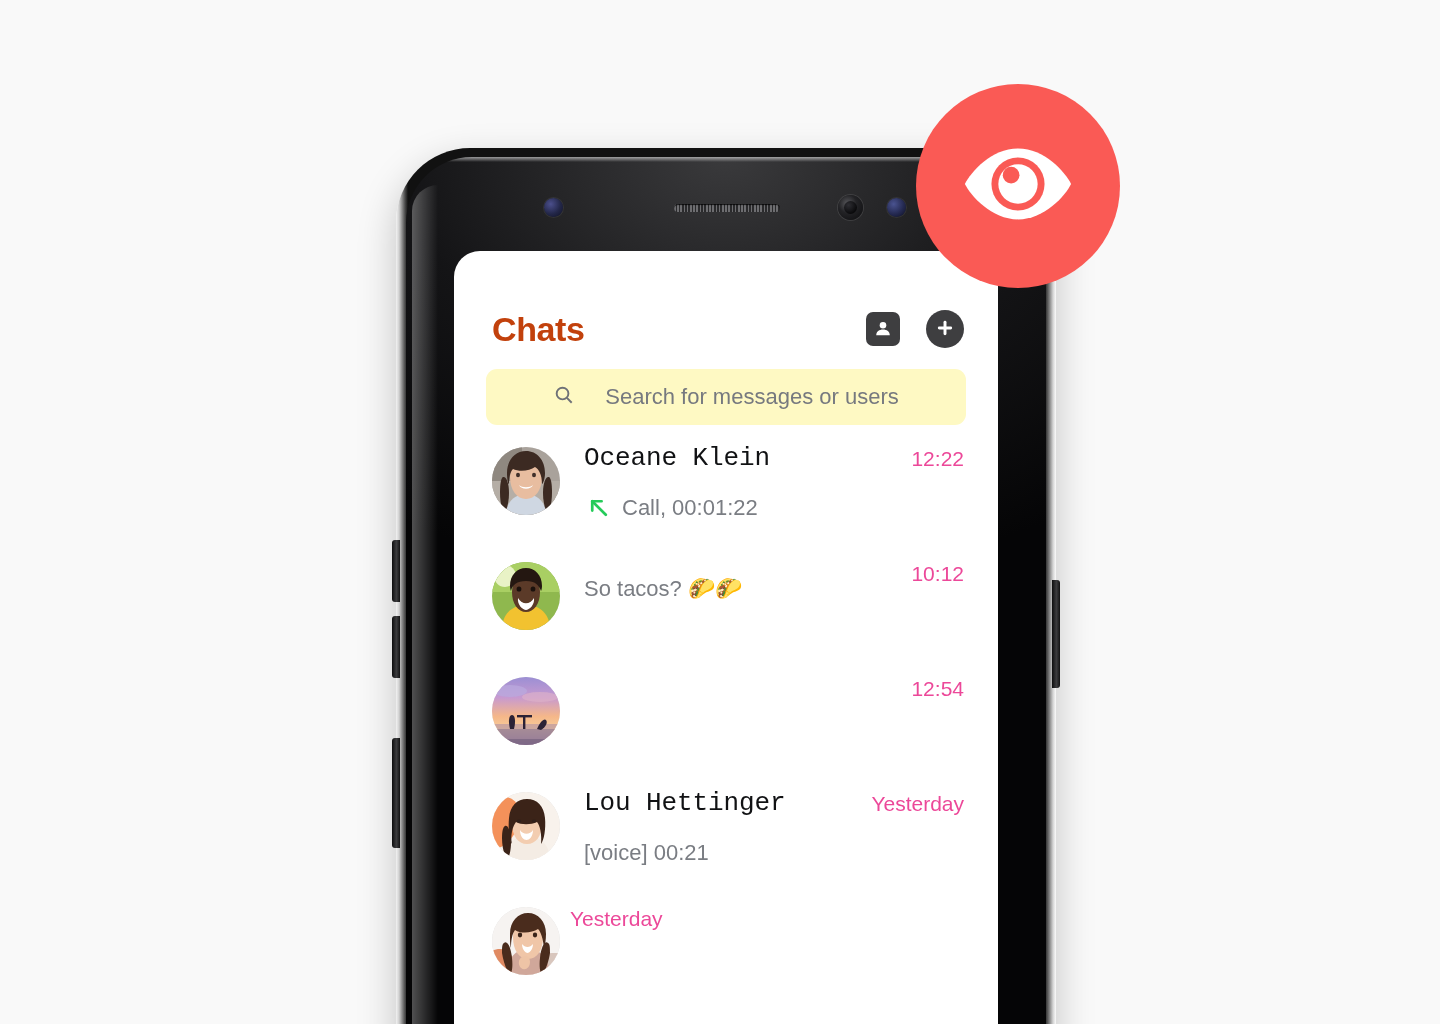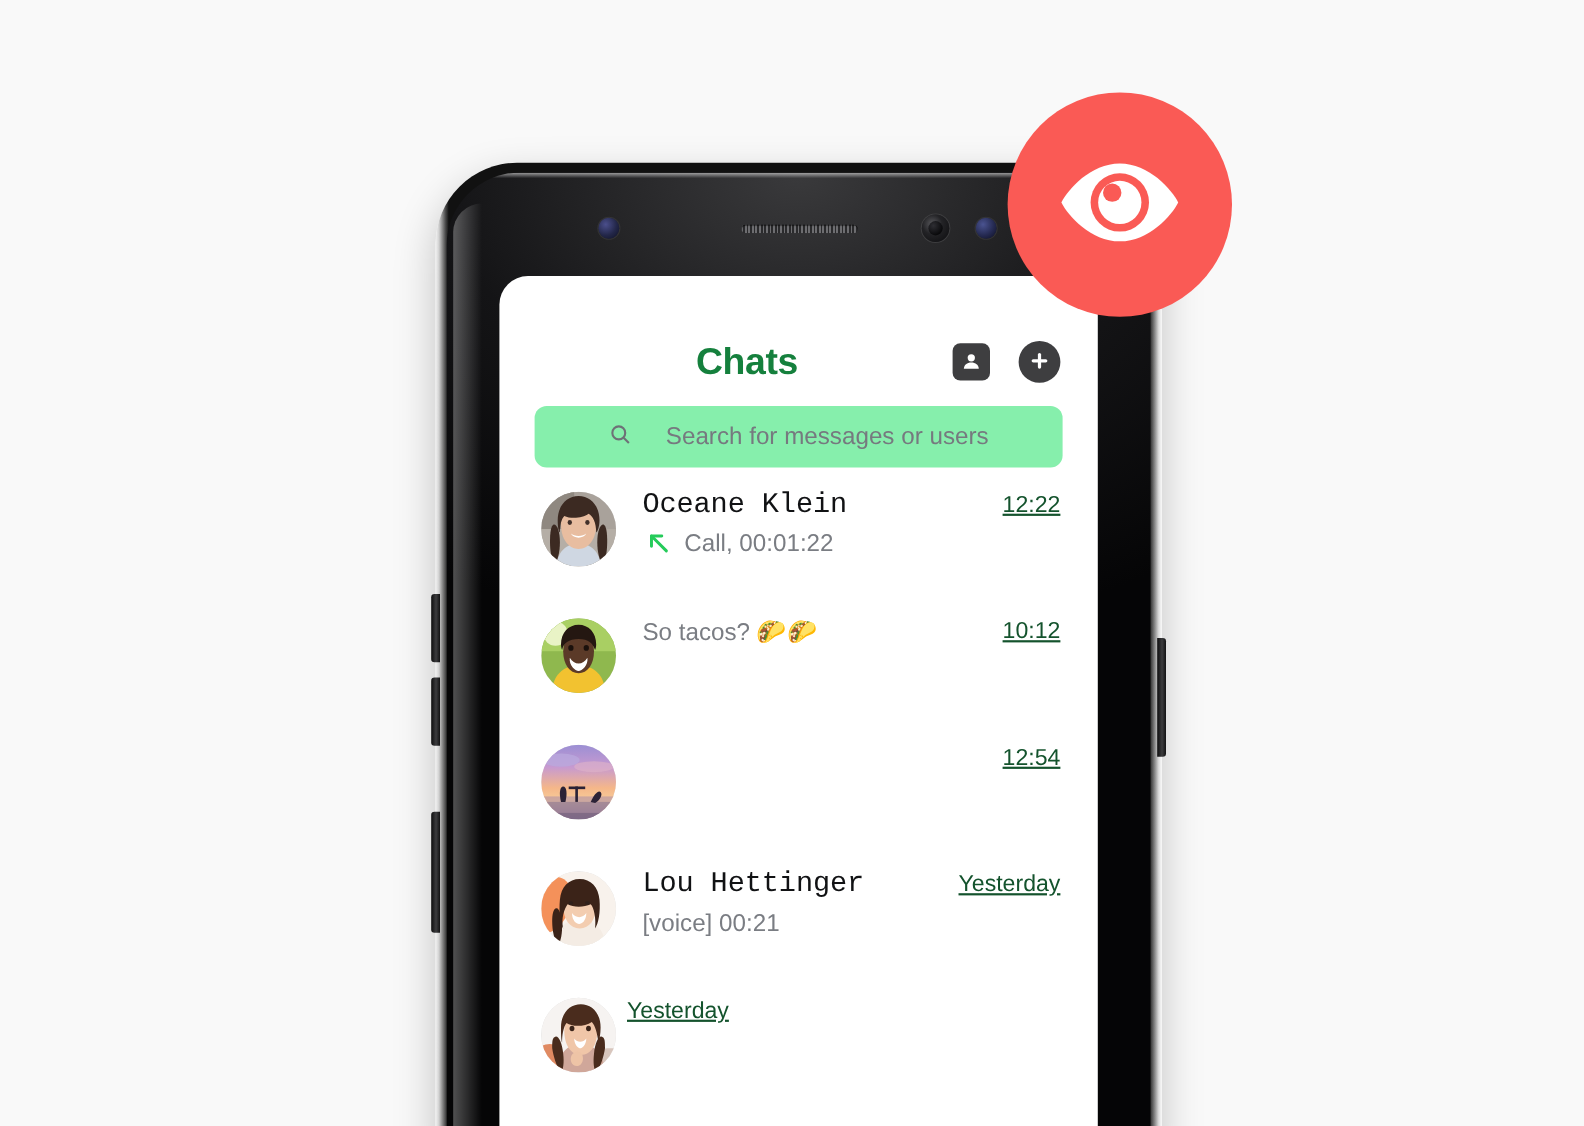--- a/index.html
+++ b/index.html
@@ -144,24 +144,23 @@
   
   #app-header {
     display: flex;
     align-items: center;
     padding: 48px 34px 0 38px;
     height: 108px;
   }
   #page-title {
     font-size: 34px;
     font-weight: bold;
-    color: #15803d;
+    color: #c2410c;
     letter-spacing: -0.4px;
     flex: 1;
-    text-align: center;
   }
   #header-actions { display: flex; align-items: center; gap: 26px; }
 
   #contacts-button {
     width: 34px; height: 34px;
     border-radius: 7px;
     background: #3e3e40;
     display: flex; align-items: center; justify-content: center;
     border: none; cursor: pointer;
   }
@@ -173,21 +172,21 @@
     background: #3e3e40;
     display: flex; align-items: center; justify-content: center;
     border: none; cursor: pointer;
   }
   #new-chat-button svg { width: 22px; height: 22px; fill: #ffffff; }
 
   #search-bar {
     margin: 10px 32px 0 32px;
     height: 56px;
     border-radius: 11px;
-    background: #86efac;
+    background: #fef9c3;
     display: flex;
     align-items: center;
     justify-content: center;
     gap: 30px;
     cursor: text;
   }
   #search-icon { width: 22px; height: 22px; stroke: #6e7177; fill: none; stroke-width: 2.1; }
   #search-placeholder {
     font-size: 22px;
     color: #76797f;
@@ -224,39 +223,38 @@
     color: #111214;
     line-height: 34px;
     letter-spacing: -0.1px;
     white-space: nowrap;
     font-family: Liberation Mono, monospace;
   }
   .chat-preview {
     font-size: 22px;
     color: #7a7d83;
     line-height: 33px;
-    margin-top: 2px;
+    margin-top: 16px;
     display: flex;
     align-items: center;
     white-space: nowrap;
   }
   .call-arrow {
     width: 25px; height: 25px;
     margin-right: 11px;
     margin-left: 2px;
     flex: 0 0 25px;
   }
   .call-arrow svg { width: 100%; height: 100%; stroke: #25cb5a; fill: none; stroke-width: 2.6; stroke-linecap: round; stroke-linejoin: round; }
   .chat-time {
     font-size: 21px;
-    color: #14532d;
+    color: #ec4899;
     line-height: 36px;
     flex: 0 0 auto;
     padding-left: 10px;
-    text-decoration: underline;
   }
 
   
   #eye-badge {
     position: absolute;
     left: 916px;
     top: 84px;
     width: 204px;
     height: 204px;
     border-radius: 50%;

